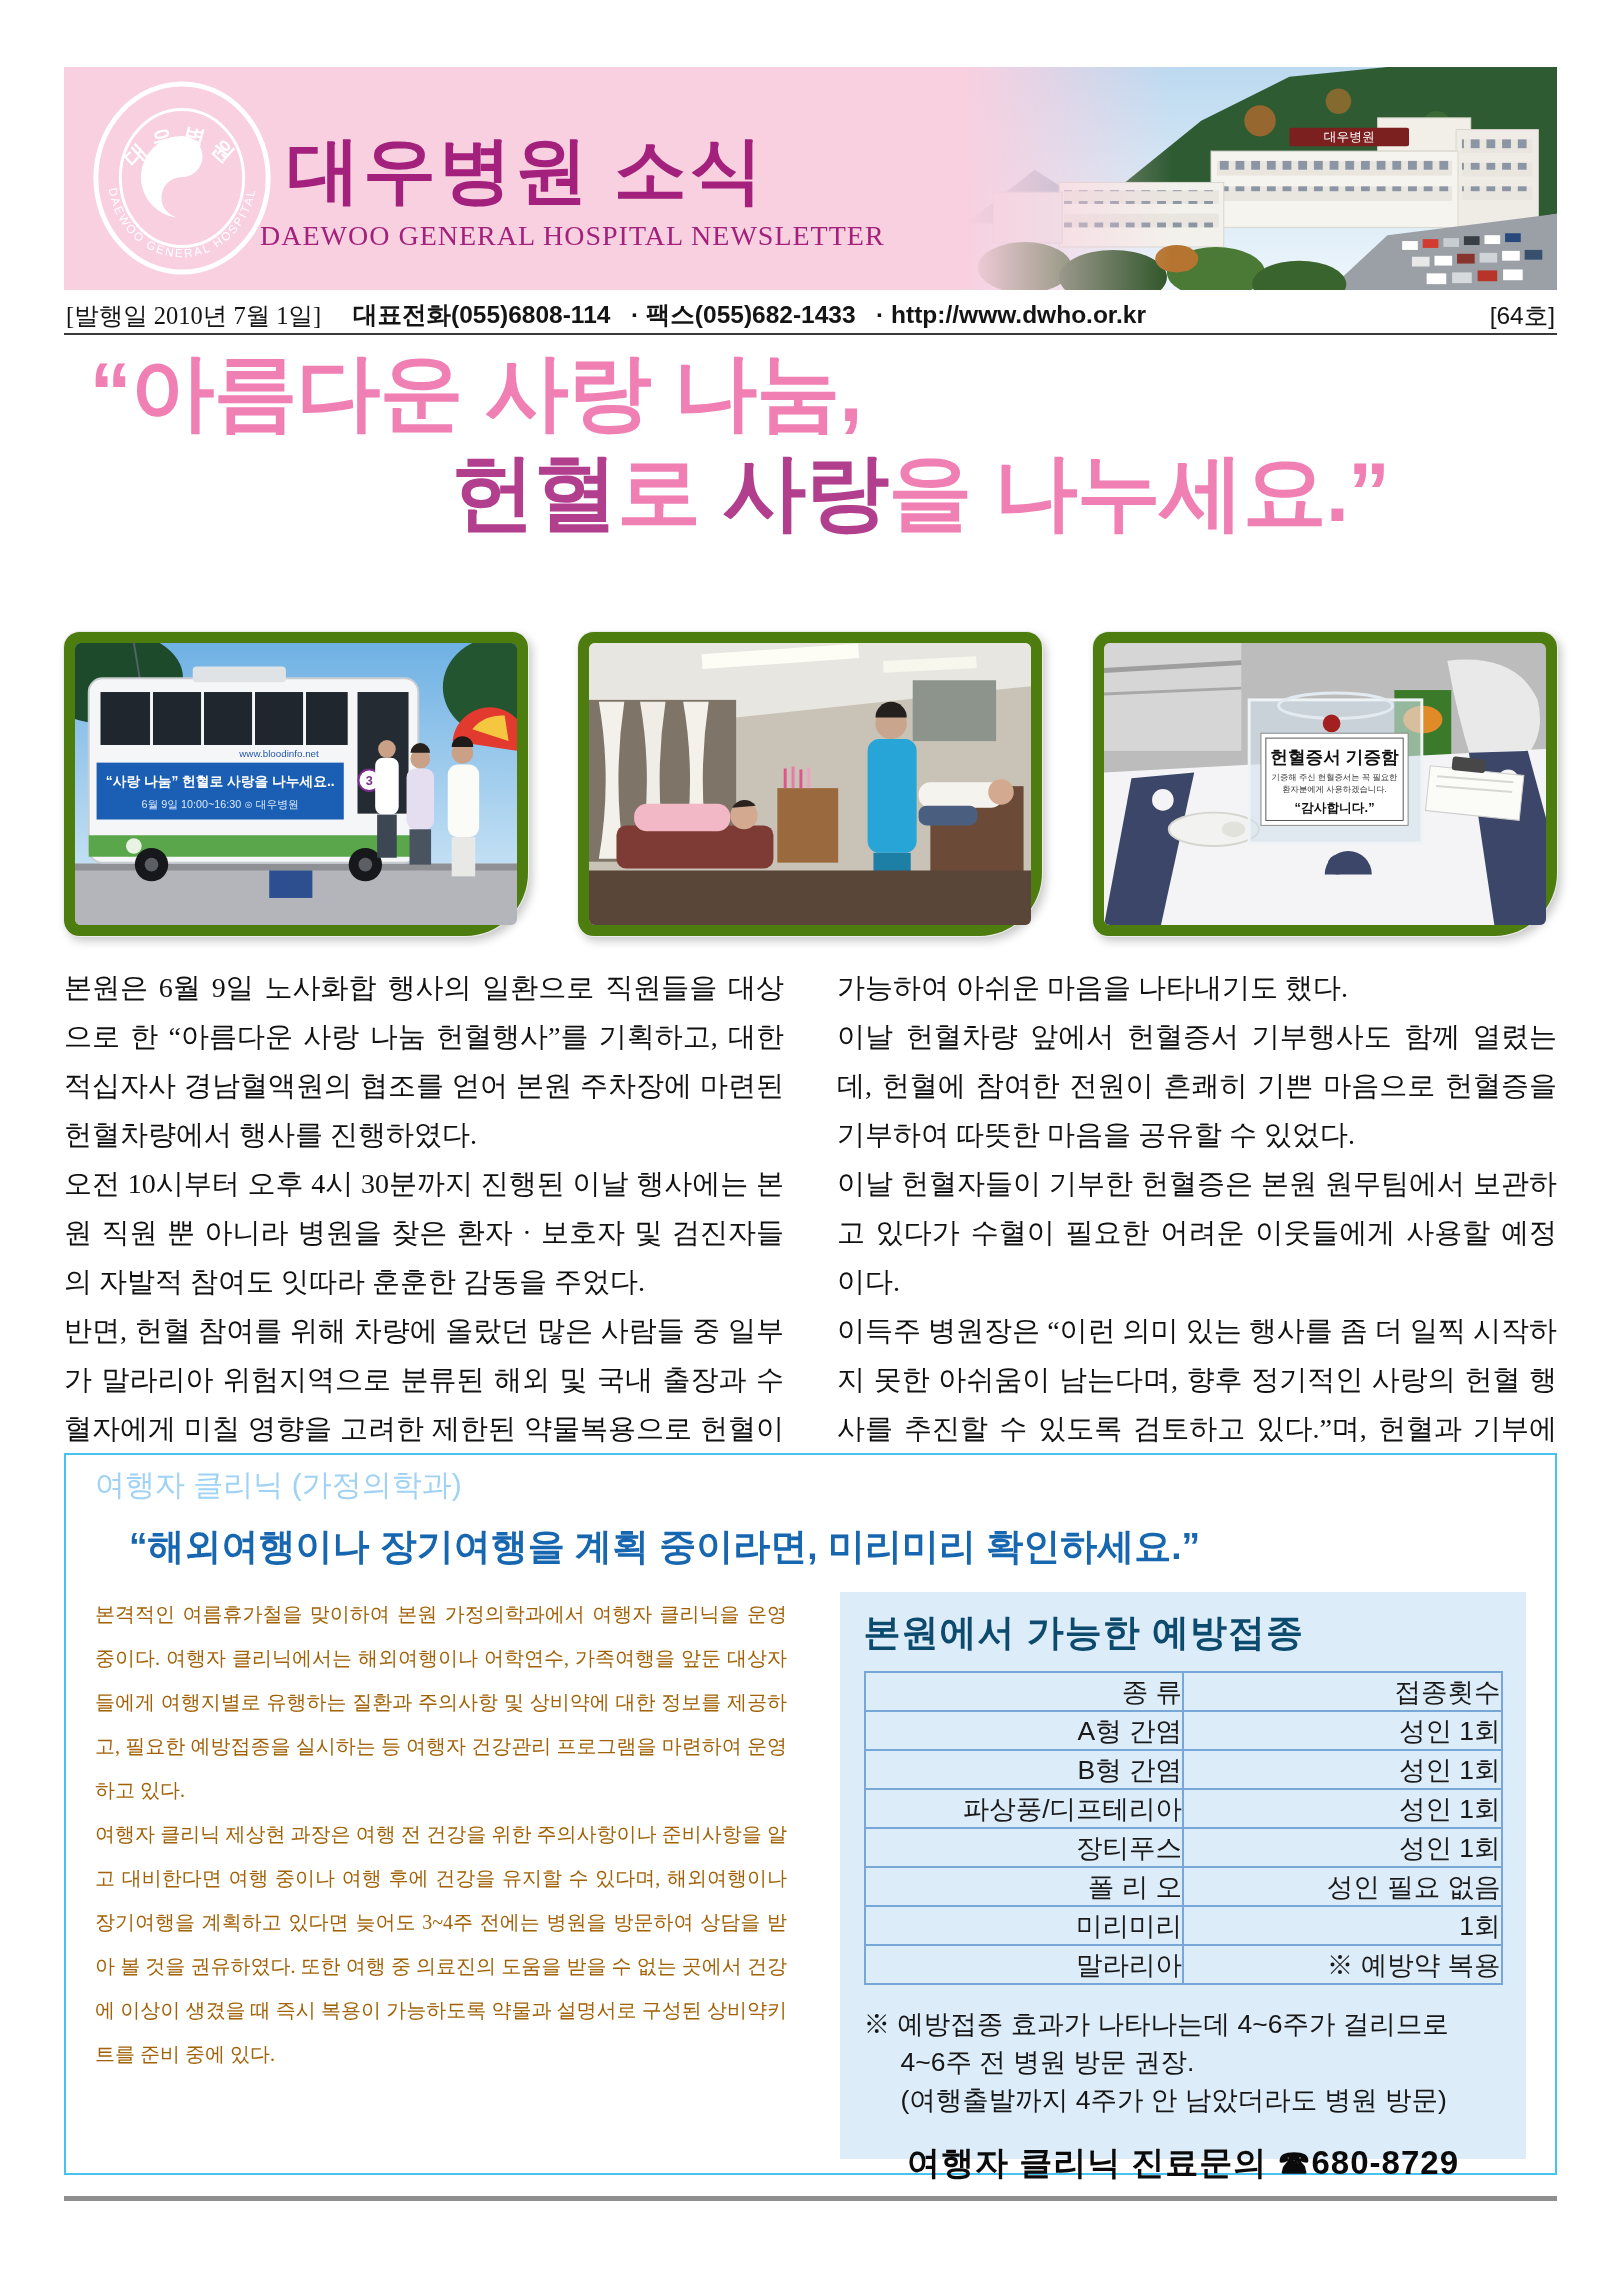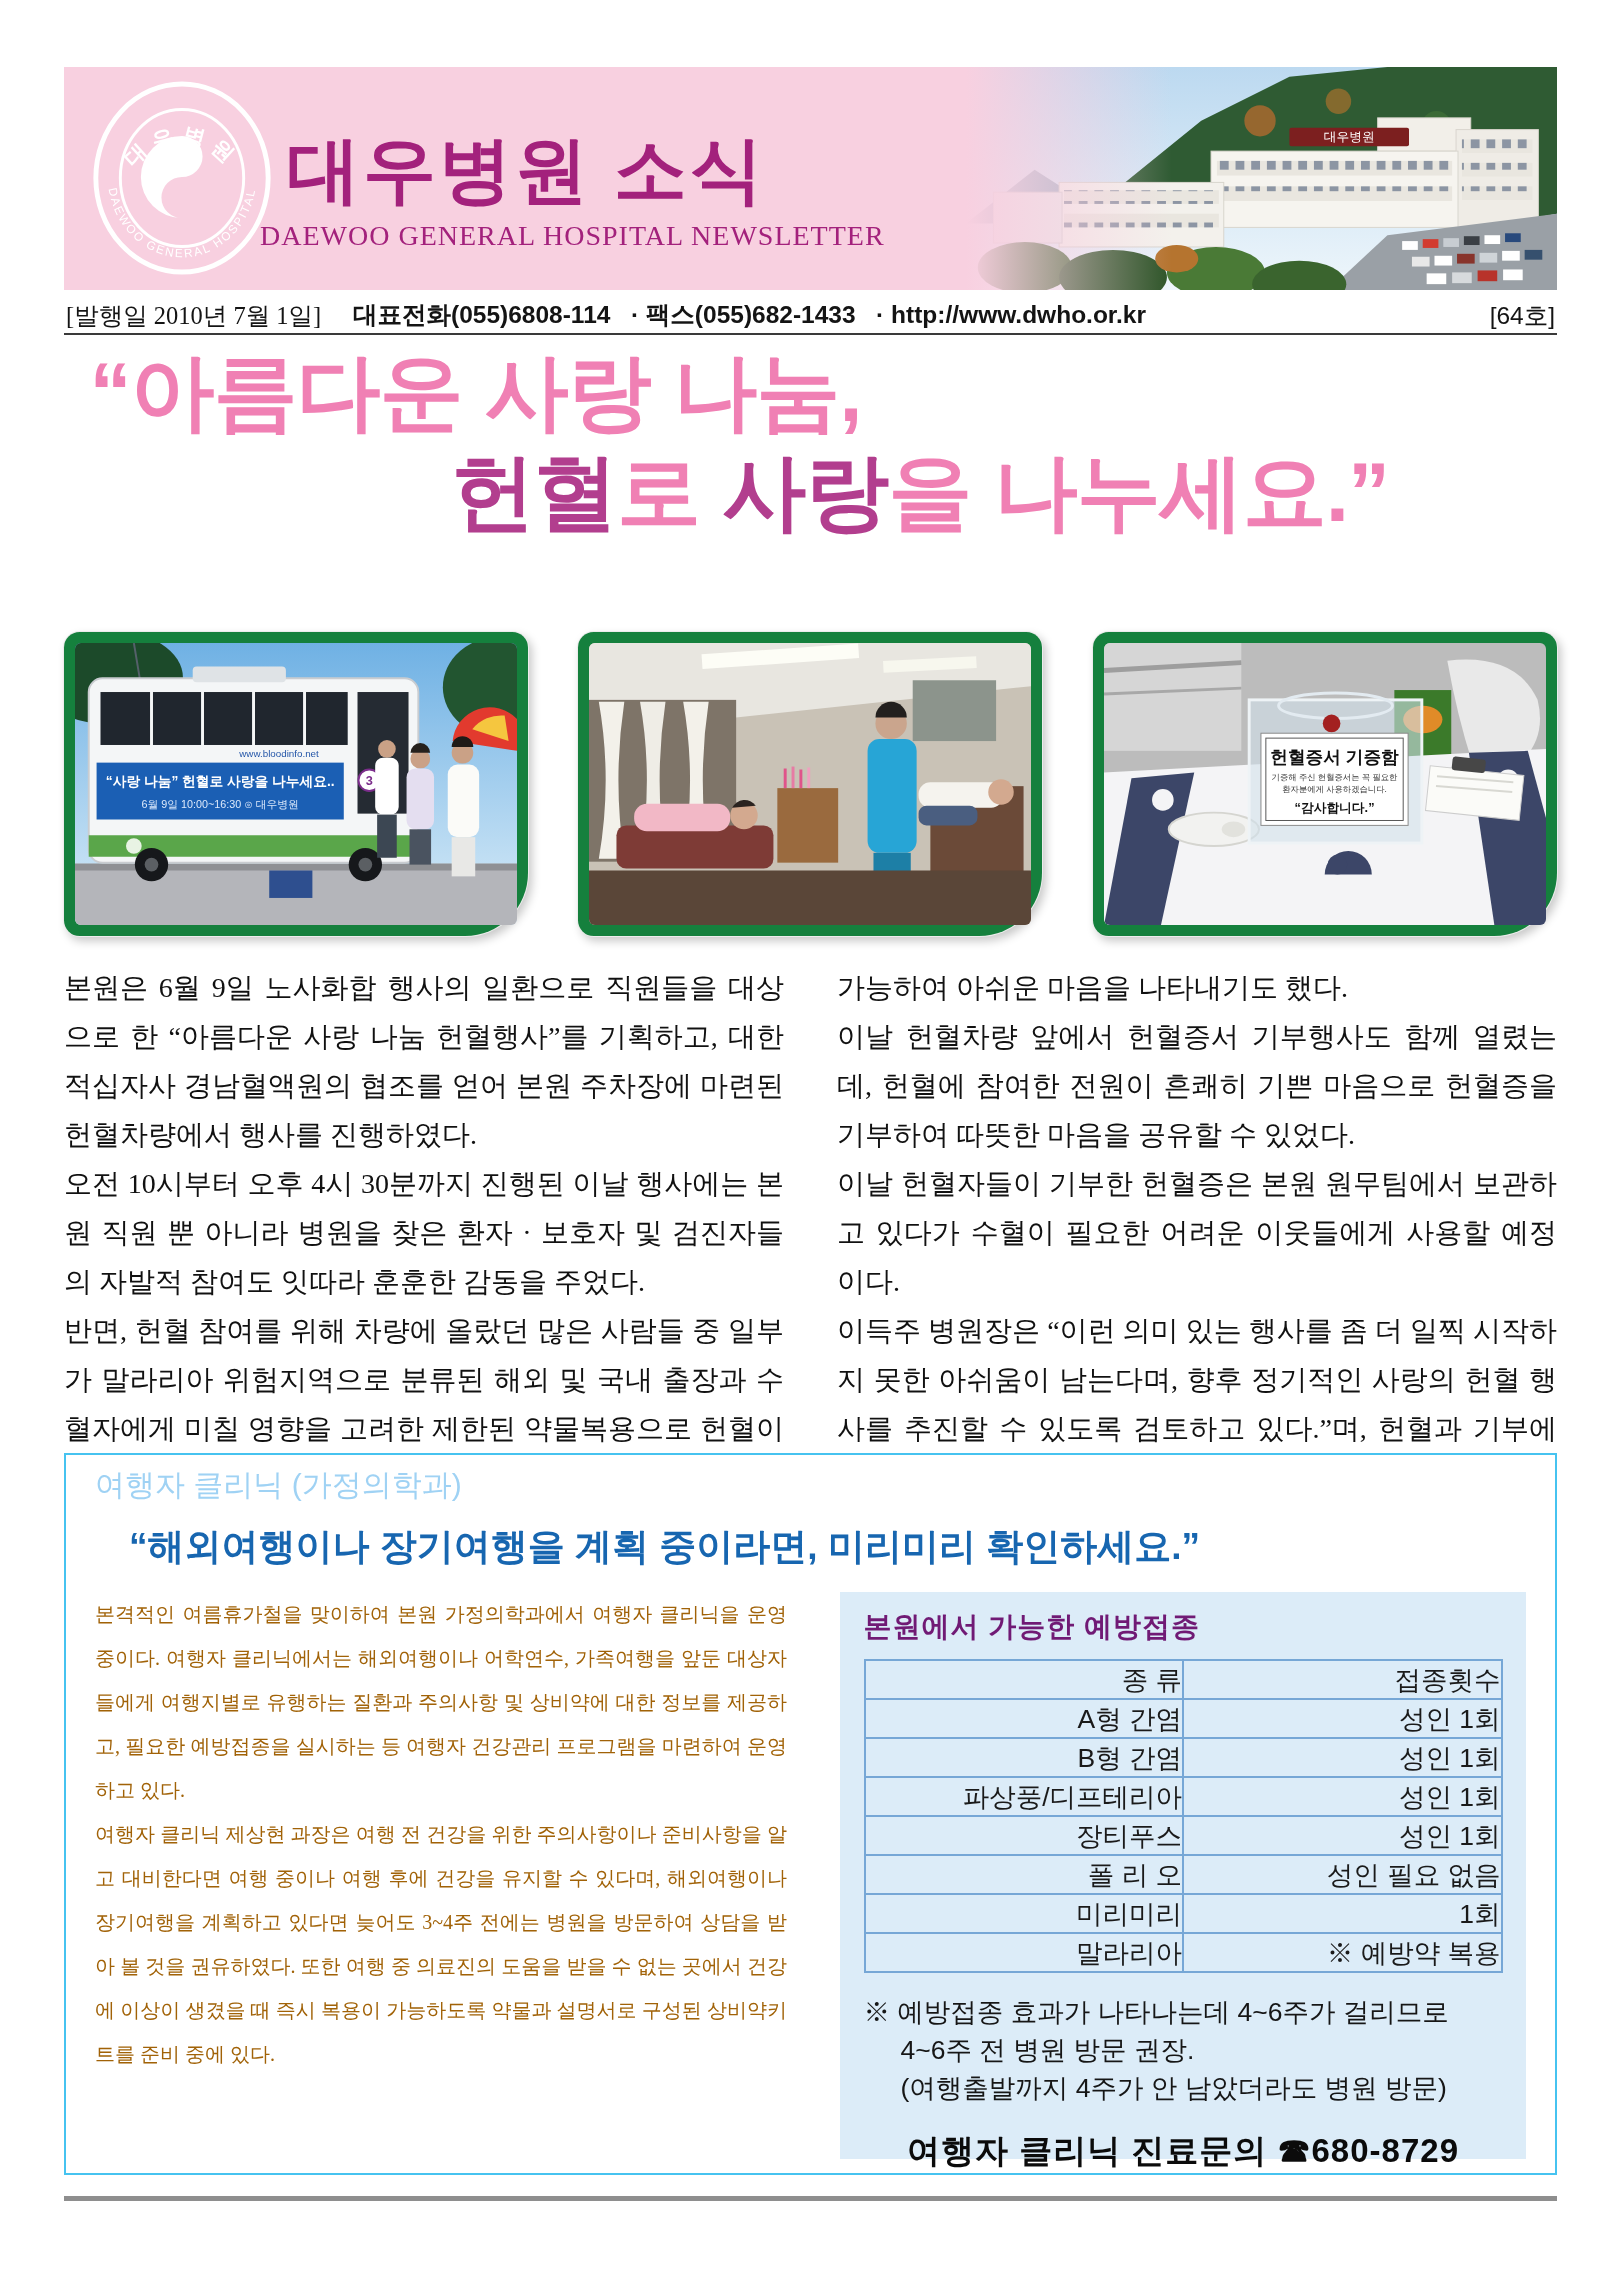--- a/index.html
+++ b/index.html
@@ -26,21 +26,21 @@
   
   .headline{position:absolute;left:64px;top:345px;width:1493px;}
   .hl1{margin-left:25.5px;font-size:84px;font-weight:800;color:#f080b4;letter-spacing:-1px;
        line-height:1.12;white-space:nowrap;}
   .hl2{margin-left:387px;margin-top:5.9px;font-size:84px;font-weight:800;letter-spacing:-1px;
        line-height:1.12;white-space:nowrap;}
   .hl2 .dk{color:#b23e8e;}
   .hl2 .lt{color:#f080b4;}
 
   
-  .photo{position:absolute;top:632px;width:464px;height:304px;background:#15803d;
+  .photo{position:absolute;top:632px;width:464px;height:304px;background:#4d7c0f;
          border-radius:15.7px 15.7px 63px 15.7px;padding:10.8px;box-sizing:border-box;
          box-shadow:0 0 0 1px #ececec,3.9px 4.9px 9.8px rgba(0,0,0,0.22);}
   .photo svg{width:100%;height:100%;display:block;border-radius:5.9px;}
   .ph1{left:64px;} .ph2{left:578px;} .ph3{left:1093px;}
 
   
   .article{position:absolute;left:64px;top:963px;width:1493px;display:flex;gap:53px;}
   .article .col{flex:1;font-family:"Liberation Serif",serif;font-size:28px;line-height:49px;
                 text-align:justify;color:#111;}
   .article p{margin:0;}
@@ -48,21 +48,21 @@
   
   .clinic{position:absolute;left:64px;top:1453px;width:1493px;height:722px;
           border:2.9px solid #46c3f0;box-sizing:border-box;background:#fff;}
   .ctitle{position:absolute;left:29px;top:9.8px;font-size:30px;font-weight:400;color:#9fd2f4;}
   .csub{position:absolute;left:63px;top:67px;font-size:37px;font-weight:800;color:#1766b0;}
   .cbody{position:absolute;left:29px;top:137px;width:692px;font-family:"Liberation Serif",serif;
          font-size:20px;line-height:44px;text-align:justify;color:#a16207;}
   .cbody p{margin:0;}
   .cpanel{position:absolute;left:774px;top:137px;width:686px;height:567px;background:#dcecf8;
           padding:15.7px 23.5px;box-sizing:border-box;}
-  .cpanel-h{font-size:28px;font-weight:800;color:#701a75;letter-spacing:1px;}
+  .cpanel-h{font-size:37px;font-weight:800;color:#0c4a6e;letter-spacing:1px;}
   table.vax{width:100%;margin-top:13.7px;border-collapse:collapse;border:2px solid #76a7d6;}
   table.vax th,table.vax td{border:2px solid #76a7d6;height:37px;font-size:26.5px;font-weight:400;
           text-align:right;color:#1a1a1a;padding:0;}
   table.vax th{font-weight:400;}
   .notes{margin-top:19.6px;font-size:26.5px;line-height:38px;color:#161616;}
   .note-ind{padding-left:37px;}
   .cphone{margin-top:21.6px;text-align:center;font-size:33px;font-weight:800;color:#0b0b0b;
           letter-spacing:1px;}
 
   .bottomrule{position:absolute;left:64px;top:2196px;width:1493px;height:4.9px;background:#8e8e8e;}

